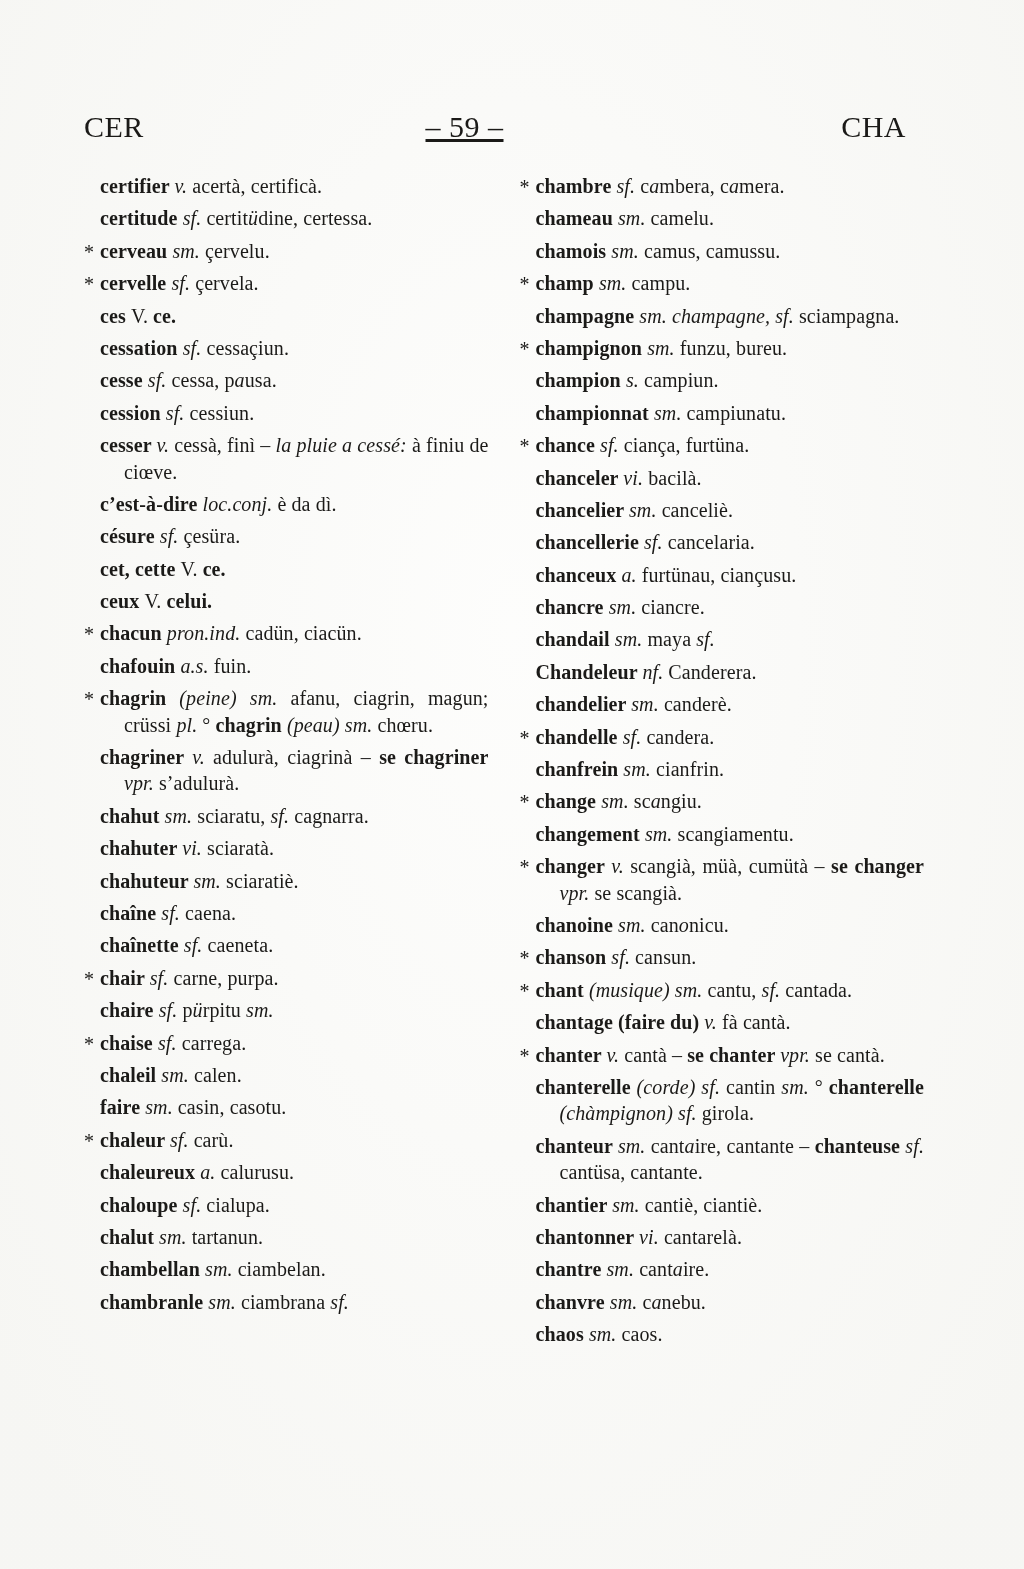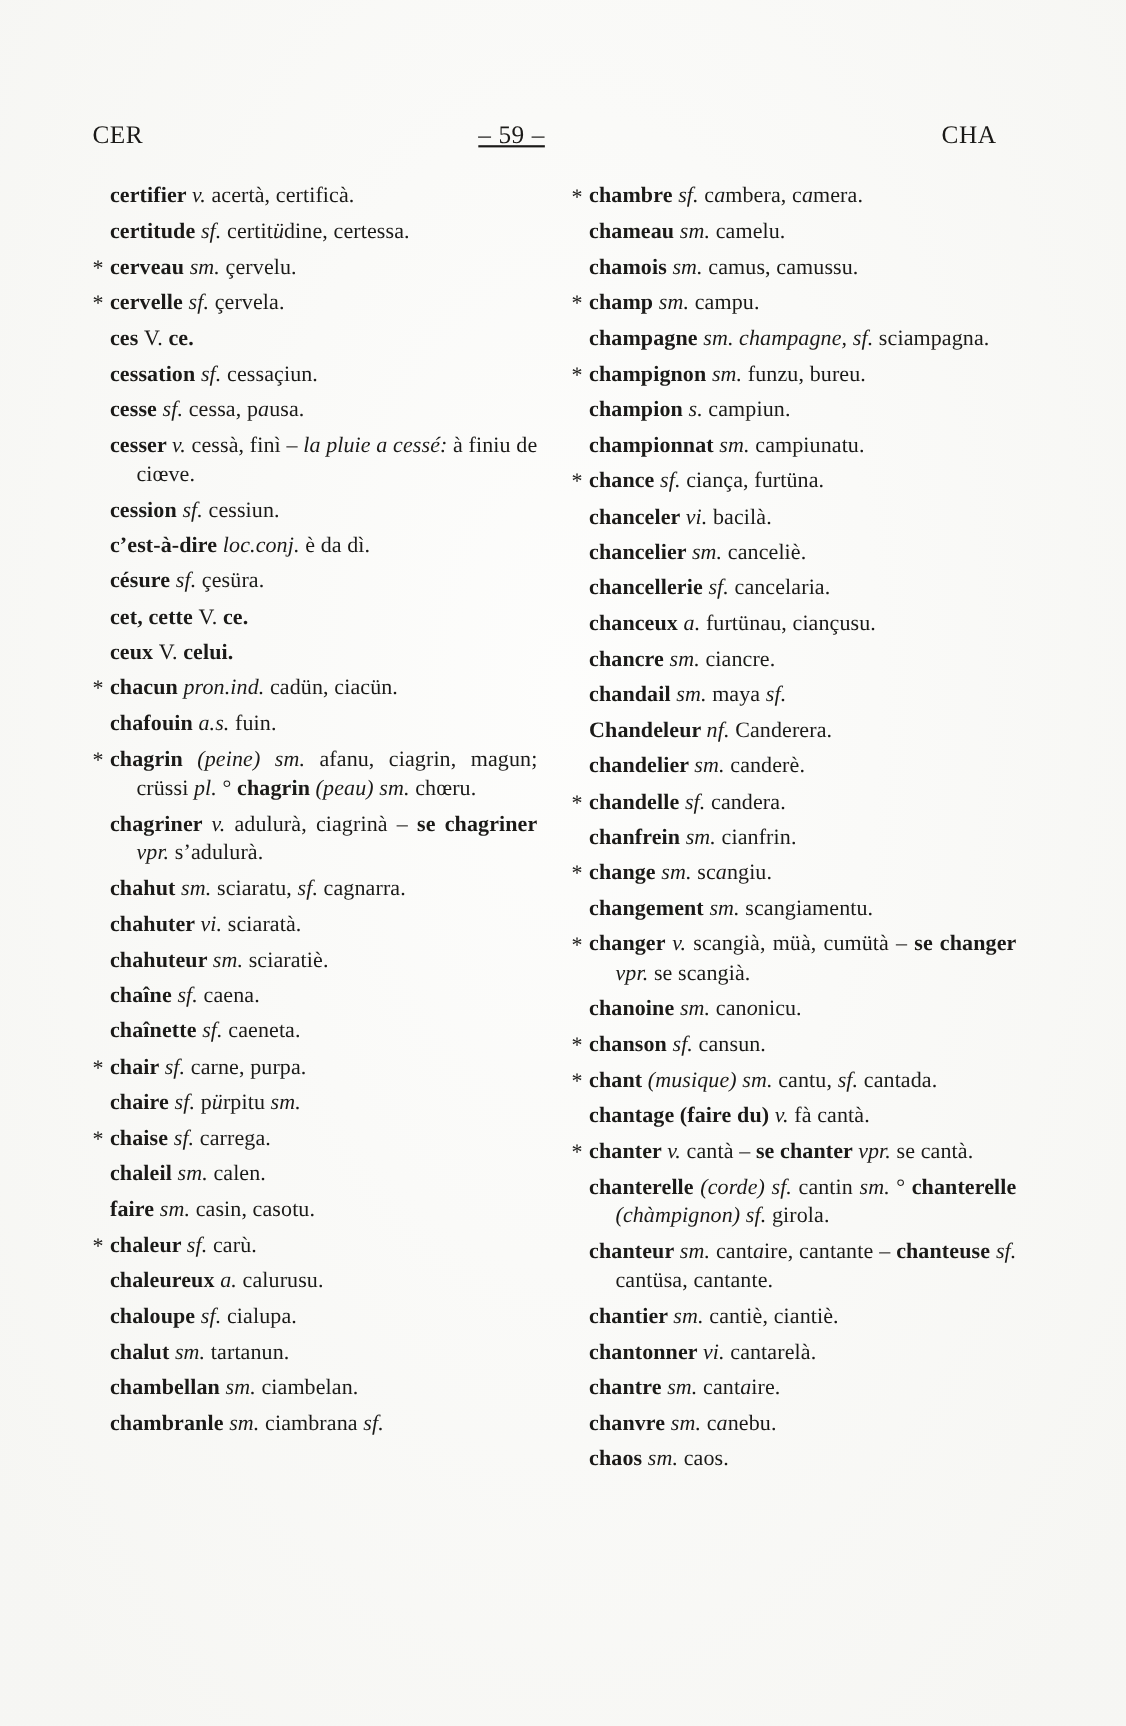--- a/index.html
+++ b/index.html
@@ -20,21 +20,21 @@
     height: 1569px;
     padding: 110px 100px 40px 84px;
     background:
       radial-gradient(ellipse at 50% 40%, rgba(255,255,255,0.6), rgba(0,0,0,0.015) 90%),
       #fafaf7;
   }
   .page-header {
     display: flex;
     justify-content: space-between;
     align-items: baseline;
-    font-size: 23px;
+    font-size: 30px;
     letter-spacing: 0.5px;
     padding-right: 18px;
   }
   .page-header .center-no {
     transform: translateX(-28px);
     text-decoration: underline;
   }
   .columns {
     display: flex;
     gap: 31px;
@@ -77,22 +77,22 @@
   </div>
   <div class="columns">
     <div class="column">
         <div class="entry"><span class="seg-b">certifier </span><span class="seg-i">v. </span><span class="seg-n">acertà, certificà.</span></div>
         <div class="entry"><span class="seg-b">certitude </span><span class="seg-i">sf. </span><span class="seg-n">certit</span><span class="seg-i">ü</span><span class="seg-n">dine, certessa.</span></div>
         <div class="entry"><span class="star">*</span><span class="seg-b">cerveau </span><span class="seg-i">sm. </span><span class="seg-n">çervelu.</span></div>
         <div class="entry"><span class="star">*</span><span class="seg-b">cervelle </span><span class="seg-i">sf. </span><span class="seg-n">çervela.</span></div>
         <div class="entry"><span class="seg-b">ces </span><span class="seg-n">V. </span><span class="seg-b">ce.</span></div>
         <div class="entry"><span class="seg-b">cessation </span><span class="seg-i">sf. </span><span class="seg-n">cessaçiun.</span></div>
         <div class="entry"><span class="seg-b">cesse </span><span class="seg-i">sf. </span><span class="seg-n">cessa, p</span><span class="seg-i">a</span><span class="seg-n">usa.</span></div>
+        <div class="entry"><span class="seg-b">cession </span><span class="seg-i">sf. </span><span class="seg-n">cessiun.</span></div>
         <div class="entry"><span class="seg-b">cesser </span><span class="seg-i">v. </span><span class="seg-n">cessà, finì – </span><span class="seg-i">la pluie a cessé: </span><span class="seg-n">à finiu de ciœve.</span></div>
-        <div class="entry"><span class="seg-b">cession </span><span class="seg-i">sf. </span><span class="seg-n">cessiun.</span></div>
         <div class="entry"><span class="seg-b">c’est-à-dire </span><span class="seg-i">loc.conj. </span><span class="seg-n">è da dì.</span></div>
         <div class="entry"><span class="seg-b">césure </span><span class="seg-i">sf. </span><span class="seg-n">çesüra.</span></div>
         <div class="entry"><span class="seg-b">cet, cette </span><span class="seg-n">V. </span><span class="seg-b">ce.</span></div>
         <div class="entry"><span class="seg-b">ceux </span><span class="seg-n">V. </span><span class="seg-b">celui.</span></div>
         <div class="entry"><span class="star">*</span><span class="seg-b">chacun </span><span class="seg-i">pron.ind. </span><span class="seg-n">cadün, ciacün.</span></div>
         <div class="entry"><span class="seg-b">chafouin </span><span class="seg-i">a.s. </span><span class="seg-n">fuin.</span></div>
         <div class="entry"><span class="star">*</span><span class="seg-b">chagrin </span><span class="seg-i">(peine) sm. </span><span class="seg-n">afanu, ciagrin, magun; crüssi </span><span class="seg-i">pl. </span><span class="seg-n">° </span><span class="seg-b">chagrin </span><span class="seg-i">(peau) sm. </span><span class="seg-n">chœru.</span></div>
         <div class="entry"><span class="seg-b">chagriner </span><span class="seg-i">v. </span><span class="seg-n">adulurà, ciagrinà – </span><span class="seg-b">se chagriner </span><span class="seg-i">vpr. </span><span class="seg-n">s’adulurà.</span></div>
         <div class="entry"><span class="seg-b">chahut </span><span class="seg-i">sm. </span><span class="seg-n">sciaratu, </span><span class="seg-i">sf. </span><span class="seg-n">cagnarra.</span></div>
         <div class="entry"><span class="seg-b">chahuter </span><span class="seg-i">vi. </span><span class="seg-n">sciaratà.</span></div>

